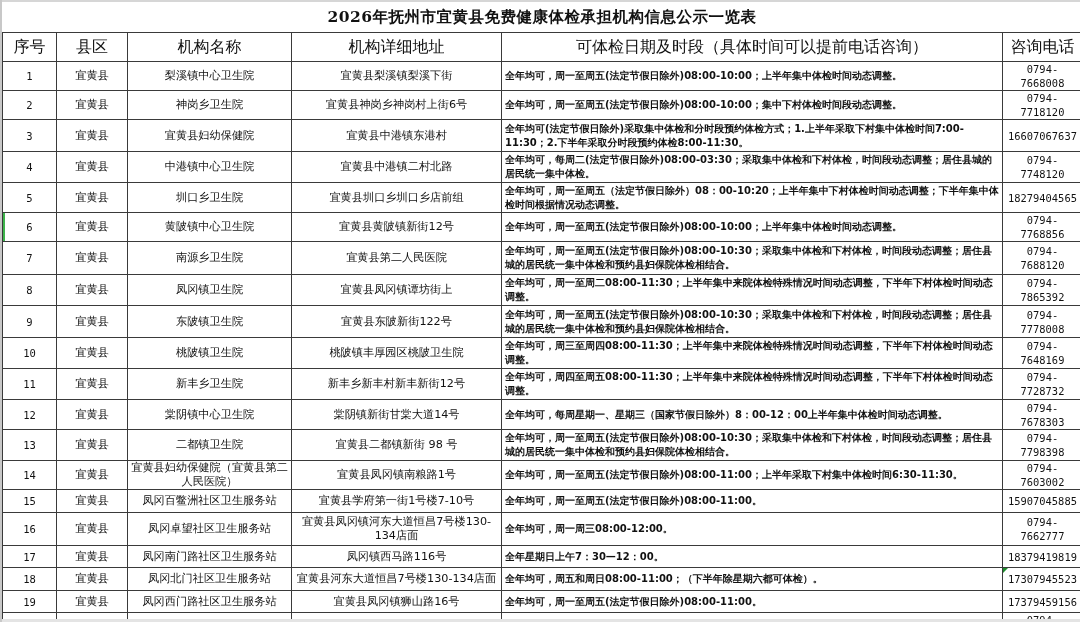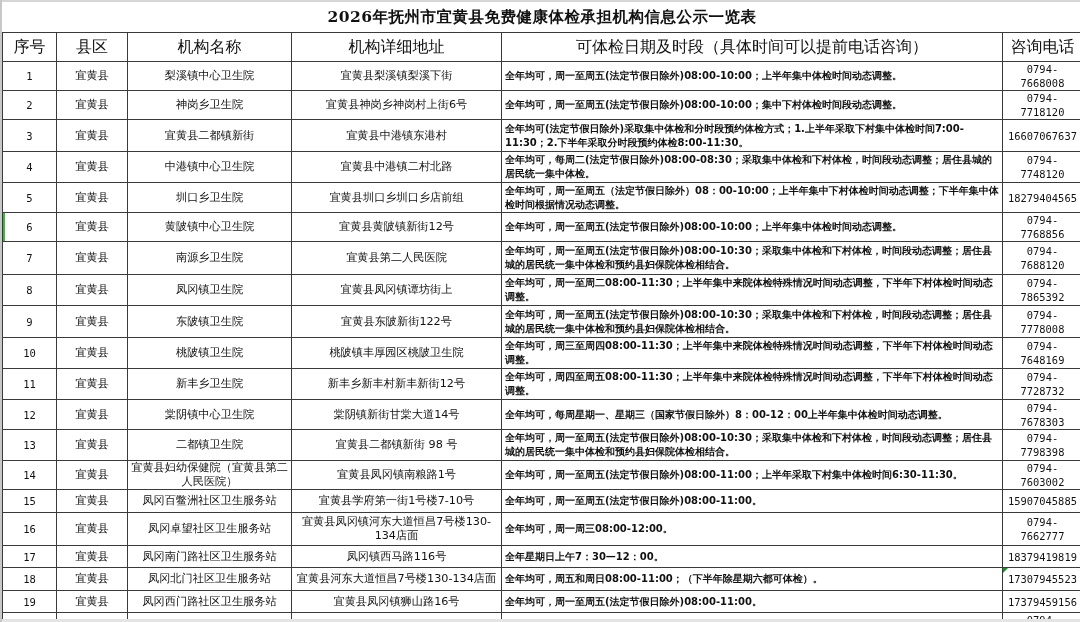--- a/index.html
+++ b/index.html
@@ -65,39 +65,39 @@
           <td class="num">2</td>
           <td>宜黄县</td>
           <td>神岗乡卫生院</td>
           <td>宜黄县神岗乡神岗村上街6号</td>
           <td class="sched">全年均可，周一至周五(法定节假日除外)08:00-10:00；集中下村体检时间段动态调整。</td>
           <td class="phone">0794-7718120</td>
         </tr>
         <tr style="height: 32px;">
           <td class="num">3</td>
           <td>宜黄县</td>
-          <td>宜黄县二都镇新街</td>
+          <td>宜黄县妇幼保健院</td>
           <td>宜黄县中港镇东港村</td>
           <td class="sched">全年均可(法定节假日除外)采取集中体检和分时段预约体检方式；1.上半年采取下村集中体检时间7:00-11:30；2.下半年采取分时段预约体检8:00-11:30。</td>
           <td class="phone">16607067637</td>
         </tr>
         <tr style="height: 31px;">
           <td class="num">4</td>
           <td>宜黄县</td>
           <td>中港镇中心卫生院</td>
           <td>宜黄县中港镇二村北路</td>
-          <td class="sched">全年均可，每周二(法定节假日除外)08:00-08:30；采取集中体检和下村体检，时间段动态调整；居住县城的居民统一集中体检。</td>
+          <td class="sched">全年均可，每周二(法定节假日除外)08:00-03:30；采取集中体检和下村体检，时间段动态调整；居住县城的居民统一集中体检。</td>
           <td class="phone">0794-7748120</td>
         </tr>
         <tr style="height: 30px;">
           <td class="num">5</td>
           <td>宜黄县</td>
           <td>圳口乡卫生院</td>
           <td>宜黄县圳口乡圳口乡店前组</td>
-          <td class="sched">全年均可，周一至周五（法定节假日除外）08：00-10:00；上半年集中下村体检时间动态调整；下半年集中体检时间根据情况动态调整。</td>
+          <td class="sched">全年均可，周一至周五（法定节假日除外）08：00-10:20；上半年集中下村体检时间动态调整；下半年集中体检时间根据情况动态调整。</td>
           <td class="phone">18279404565</td>
         </tr>
         <tr class="row-sel" style="height: 26px;">
           <td class="num">6</td>
           <td>宜黄县</td>
           <td>黄陂镇中心卫生院</td>
           <td>宜黄县黄陂镇新街12号</td>
           <td class="sched">全年均可，周一至周五(法定节假日除外)08:00-10:00；上半年集中体检时间动态调整。</td>
           <td class="phone sel">0794-7768856</td>
         </tr>

